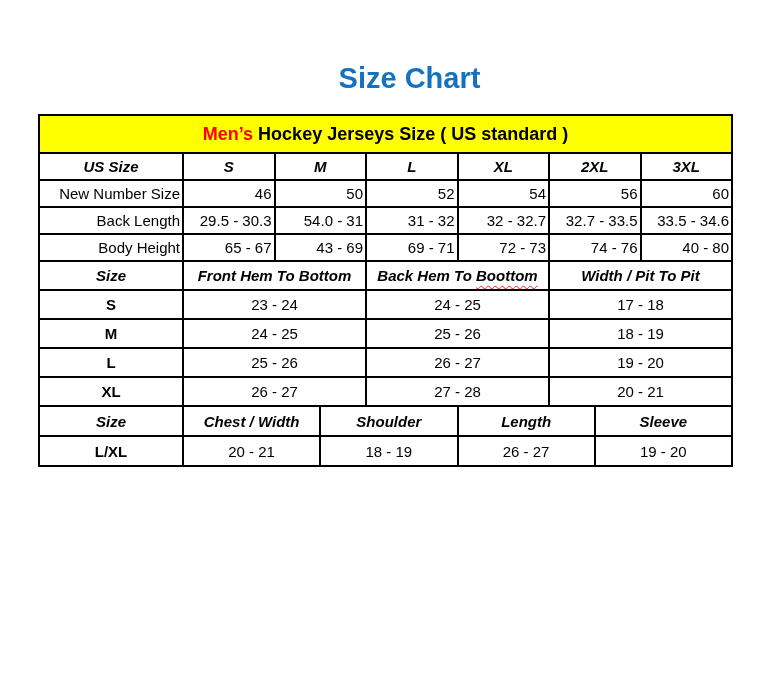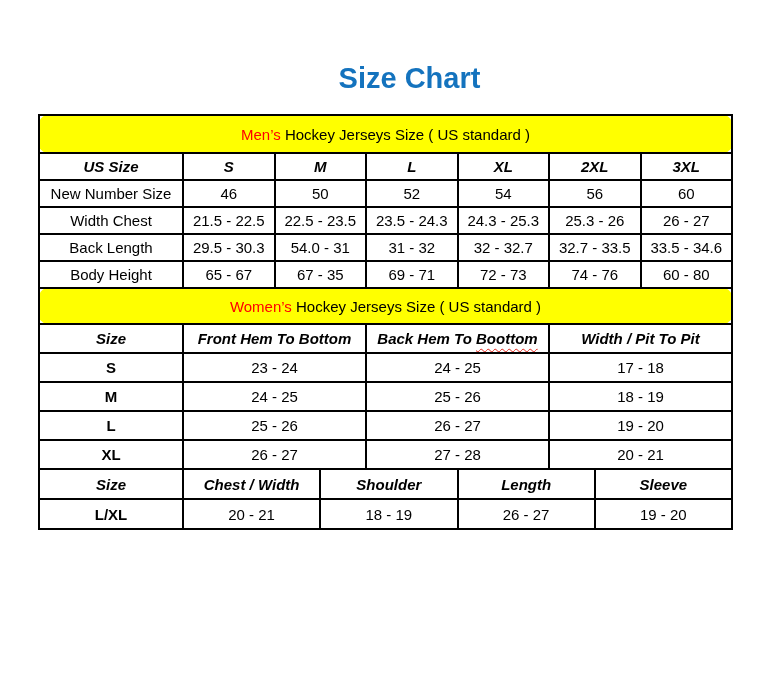--- a/index.html
+++ b/index.html
@@ -23,27 +23,27 @@
     border-collapse:collapse;table-layout:fixed;width:695px;margin-top:19px;
   }
   col.label-col{width:144px;}
   .size-table td,.size-table th{
     border:2px solid var(--line);
     text-align:center;vertical-align:middle;
     padding:0 2px;font-size:15px;overflow:hidden;white-space:nowrap;
   }
   .size-table th{font-weight:bold;}
   tr.band td{
-    background:var(--band-yellow);font-weight:normal;font-size:15px;border-radius:9px;
+    background:var(--band-yellow);font-weight:bold;font-size:18px;
   }
   tr.band-mens td{height:36px;}
   tr.band-womens td{height:34px;}
   tr.band-youth td{height:30px;}
   tr.head-row th{height:25px;font-style:italic;}
-  tr.mens-row td{height:25px;}
+  tr.mens-row td{height:25px;text-align:right;}
   tr.womens-row td,tr.womens-row th{height:27px;}
   tr.youth-row td,tr.youth-row th{height:28px;}
   .red{color:var(--accent-red);}
   .misspell{
     text-decoration:underline;
     text-decoration-style:wavy;
     text-decoration-color:#E0261B;
     text-decoration-thickness:1px;
     text-underline-offset:4px;
   }
@@ -88,50 +88,38 @@
     <tr class="mens-row">
       <td>New Number Size</td>
       <td colspan="2">46</td>
       <td colspan="2">50</td>
       <td colspan="2">52</td>
       <td colspan="2">54</td>
       <td colspan="2">56</td>
       <td colspan="2">60</td>
     </tr>
     <tr class="mens-row">
-      <td>Width Chest</td>
-      <td colspan="2">21.5 - 22.5</td>
-      <td colspan="2">22.5 - 23.5</td>
-      <td colspan="2">23.5 - 24.3</td>
-      <td colspan="2">24.3 - 25.3</td>
-      <td colspan="2">25.3 - 26</td>
-      <td colspan="2">26 - 27</td>
-    </tr>
-    <tr class="mens-row">
       <td>Back Length</td>
       <td colspan="2">29.5 - 30.3</td>
       <td colspan="2">54.0 - 31</td>
       <td colspan="2">31 - 32</td>
       <td colspan="2">32 - 32.7</td>
       <td colspan="2">32.7 - 33.5</td>
       <td colspan="2">33.5 - 34.6</td>
     </tr>
     <tr class="mens-row">
       <td>Body Height</td>
       <td colspan="2">65 - 67</td>
-      <td colspan="2">67 - 35</td>
+      <td colspan="2">43 - 69</td>
       <td colspan="2">69 - 71</td>
       <td colspan="2">72 - 73</td>
       <td colspan="2">74 - 76</td>
-      <td colspan="2">60 - 80</td>
+      <td colspan="2">40 - 80</td>
     </tr>
 
-    <tr class="band band-womens">
-      <td colspan="13"><span class="red">Women’s</span> <span>Hockey Jerseys Size ( US standard )</span></td>
-    </tr>
     <tr class="head-row womens-row">
       <th>Size</th>
       <th colspan="4">Front Hem To Bottom</th>
       <th colspan="4"><span>Back Hem To </span><span class="misspell">Boottom</span></th>
       <th colspan="4">Width / Pit To Pit</th>
     </tr>
     <tr class="womens-row">
       <th>S</th>
       <td colspan="4">23 - 24</td>
       <td colspan="4">24 - 25</td>

